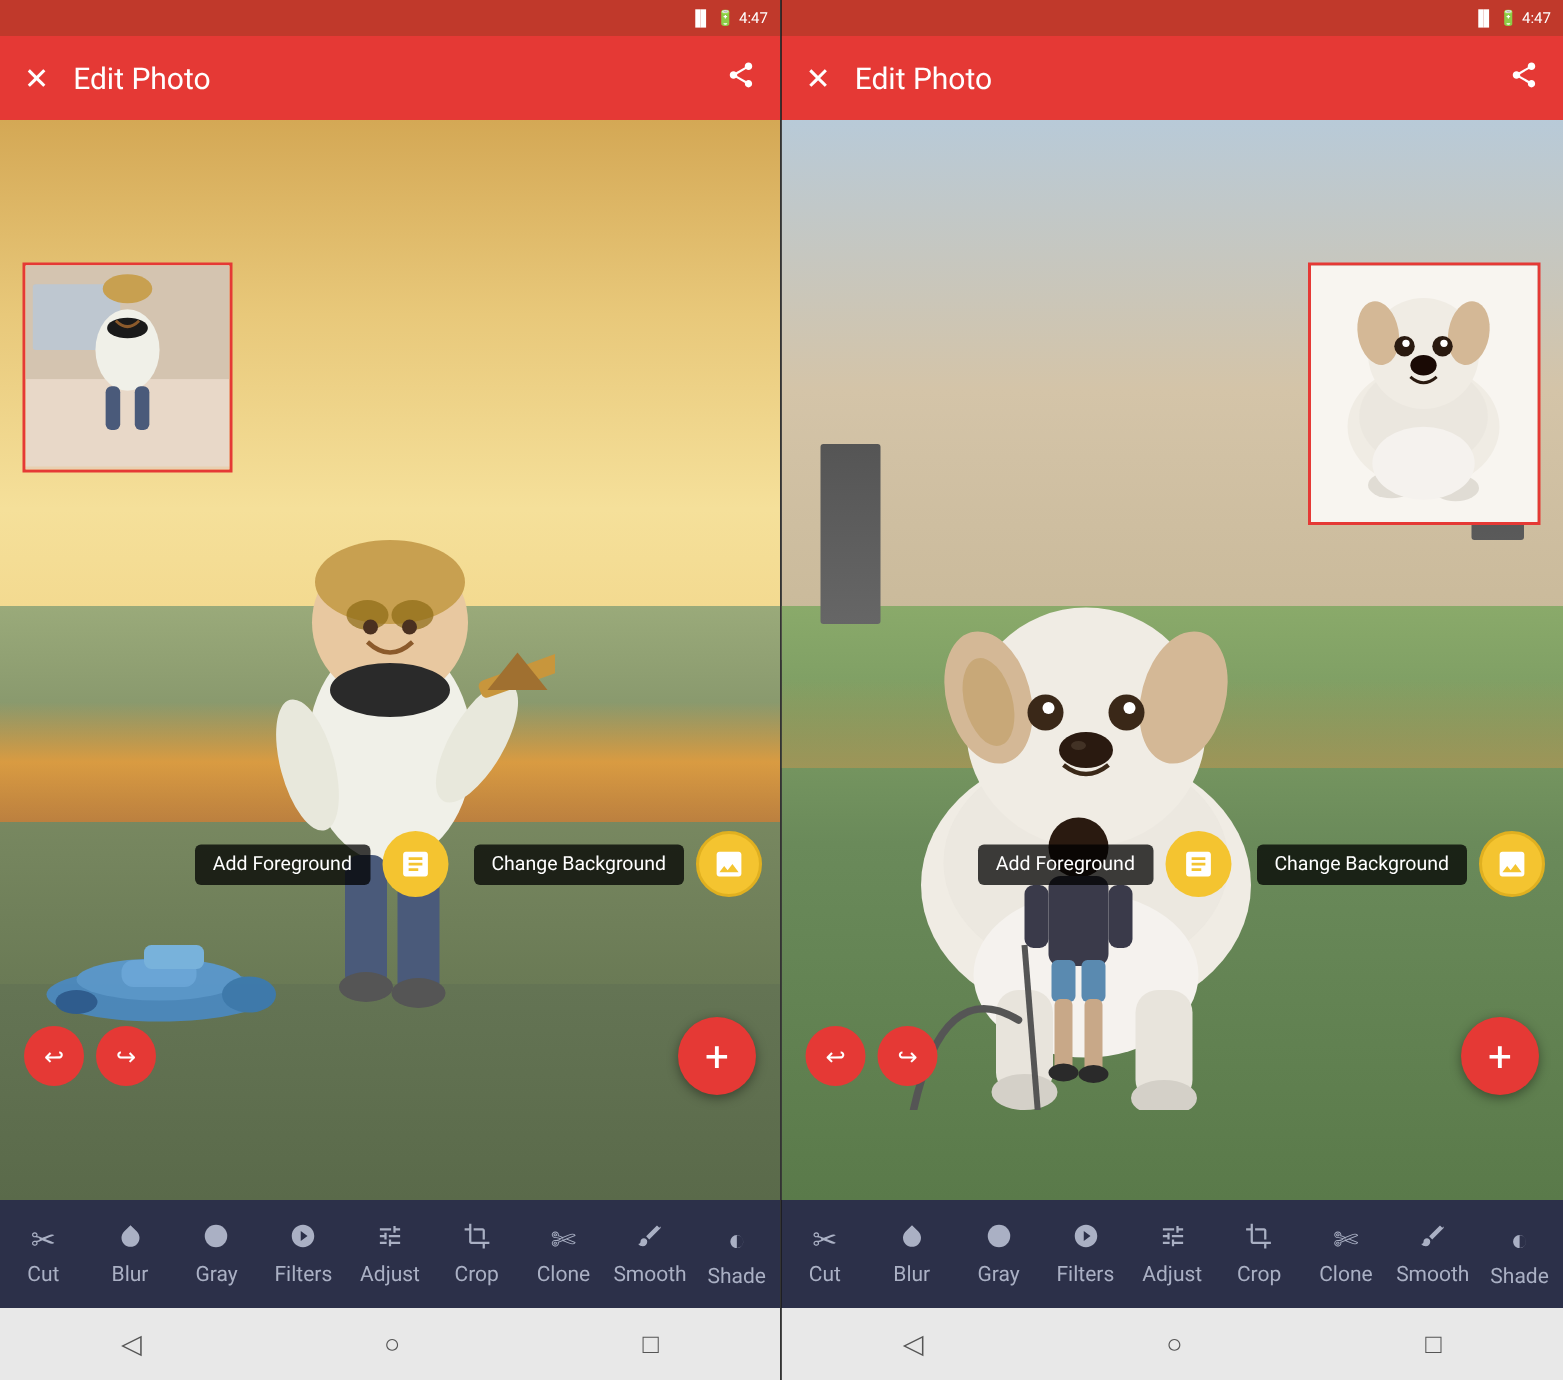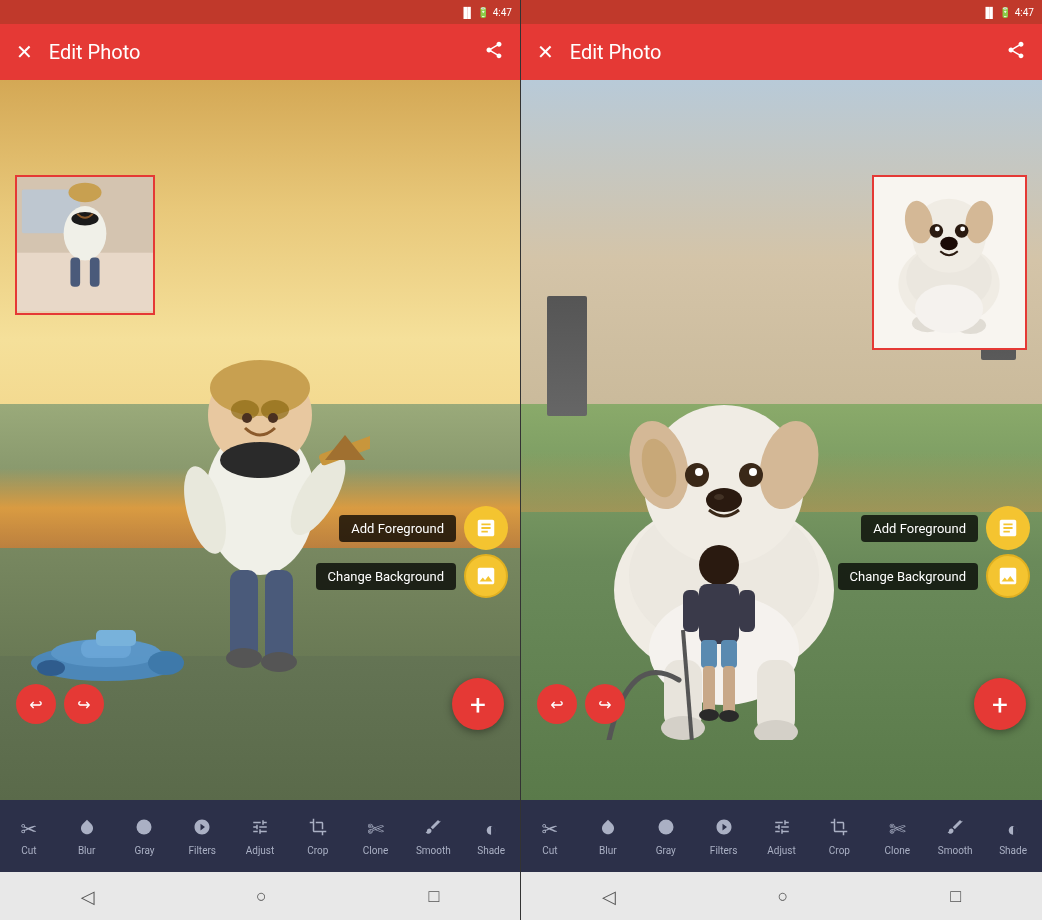--- a/index.html
+++ b/index.html
@@ -102,22 +102,22 @@
       background: #f0ede8;
       overflow: hidden;
     }
 
     
     .action-buttons {
       position: absolute;
       right: 12px;
       bottom: 28%;
       display: flex;
-      flex-direction: column;
-      gap: 4px;
+      flex-direction: row;
+      gap: 17px;
       align-items: flex-end;
     }
 
     .action-row {
       display: flex;
       align-items: center;
       gap: 8px;
     }
 
     .action-label {
@@ -224,21 +224,21 @@
       padding: 6px 0;
     }
 
     .tool-icon {
       color: #aab0c4;
       font-size: 20px;
     }
 
     .tool-label {
       color: #aab0c4;
-      font-size: 10px;
+      font-size: 14px;
     }
 
     
     .nav-bar {
       height: 48px;
       background: #e8e8e8;
       display: flex;
       align-items: center;
       justify-content: space-around;
     }

